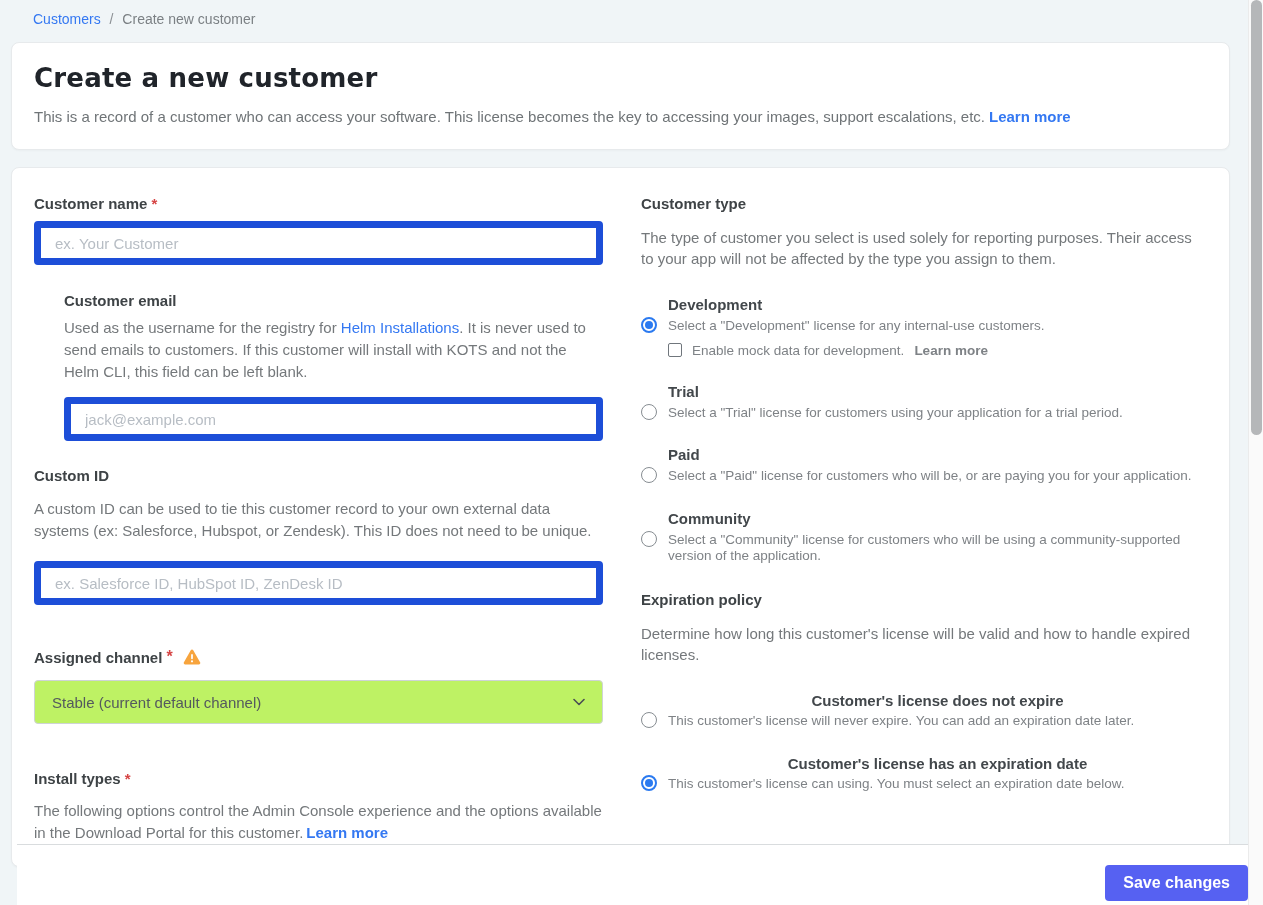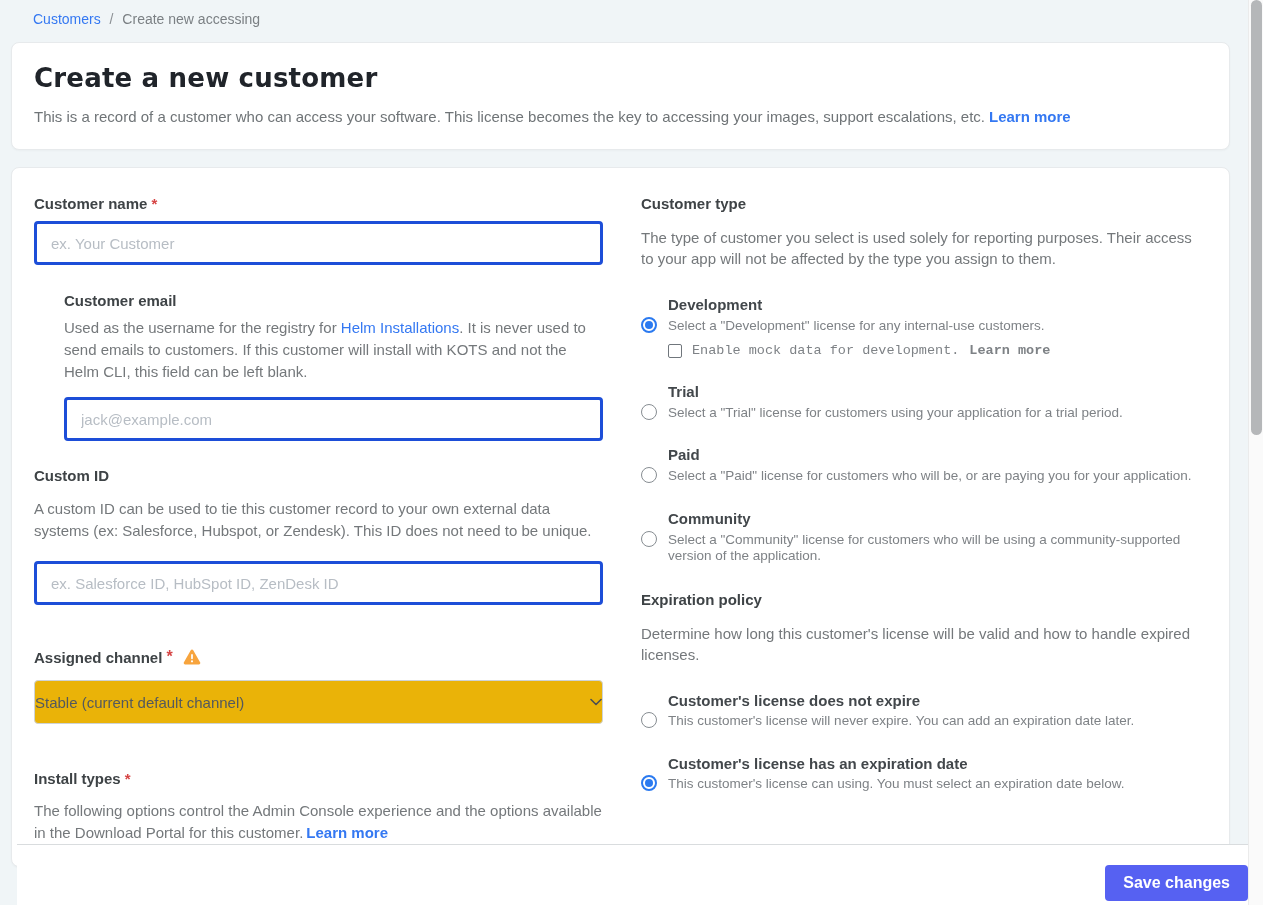--- a/index.html
+++ b/index.html
@@ -45,21 +45,21 @@
   }
   .col-left { width:569px; flex:none; }
   .col-right { flex:1; min-width:0; }
 
   
   .field-label { font-size:15px; font-weight:600; color:#3e4346; }
   .req { color:#d64545; font-weight:600; margin-left:4px; }
   .para { font-size:15px; color:#74787b; line-height:22px; }
   .text-input {
     width:100%; height:44px;
-    border:3px solid #1d4ed8; border-radius:4px;
+    border:7px solid #1d4ed8; border-radius:4px;
     padding:12px 14px; font-size:15px; color:#14532d;
     font-family:"Liberation Sans", sans-serif;
     outline:none; background:#fff;
   }
   .text-input::placeholder { color:#b7bdc4; }
 
   .g-name .field-label { margin-bottom:9px; }
   .g-name { margin-bottom:27px; }
   .g-email .field-label { margin-bottom:8px; }
   .g-email .para { margin-bottom:14px; }
@@ -67,22 +67,22 @@
   .g-custom .field-label { margin-bottom:14px; }
   .g-custom .para { margin-bottom:19px; }
   .g-custom { margin-bottom:43px; }
   .g-channel { margin-bottom:46px; }
   .g-channel .label-row { display:flex; align-items:center; margin-bottom:14px; }
   .warn-icon { width:18px; height:16px; margin-left:10px; display:inline-block; }
   .select-box {
     width:100%; height:44px;
     border:1px solid #ced3d6; border-radius:4px;
     display:flex; align-items:center; justify-content:space-between;
-    padding:0 0; font-size:15px; color:#54595e;
-    cursor:pointer; background:#eab308;
+    padding:0 17px; font-size:15px; color:#54595e;
+    cursor:pointer; background:#bef264;
   }
   .chev { width:12px; height:8px; }
   .g-install .field-label { margin-bottom:13px; }
   .g-install .para .link { font-weight:600; margin-left:3px; }
 
   
   .section-heading { font-size:15px; font-weight:600; color:#3e4346; margin-bottom:15px; }
   .section-desc { font-size:15px; color:#74787b; line-height:21px; margin-bottom:27px; }
 
   .opt { margin-bottom:25px; }
@@ -98,27 +98,27 @@
   .radio.selected { border:2px solid #2b7af0; }
   .radio.selected::after {
     content:""; position:absolute; top:2px; left:2px;
     width:8px; height:8px; border-radius:50%; background:#2b7af0;
   }
   .checkbox {
     width:14px; height:14px; flex:none;
     border:1.5px solid #70767c; border-radius:2px;
     background:#fff; cursor:pointer;
   }
-  .mock-row { margin-left:27px; margin-top:8px; display:flex; align-items:flex-end; gap:10px;font-family:Liberation Mono, monospace; }
+  .mock-row { margin-left:27px; margin-top:8px; display:flex; align-items:flex-start; gap:10px; }
   .mock-label { font-size:13.5px; color:#7e8286; }
   .mock-row .link { font-weight:600; }
 
   .expiration { margin-top:26px; }
   .exp-opt { margin-bottom:26px; }
-  .exp-opt .opt-title { margin-bottom:3px; }
+  .exp-opt .opt-title { margin-bottom:3px;text-align:center; }
 
   
   .footer-bar {
     position:fixed; left:17px; bottom:0; width:1248px; height:61px;
     background:#fff; border-top:1px solid #d9dcde; z-index:50;
   }
   .save-btn {
     position:absolute; right:17px; top:20px;
     background:#5661f2; color:#fff;
     border:none; border-radius:4px;
@@ -138,21 +138,21 @@
   }
 </style>
 </head>
 <body>
 
 <div class="page">
 
   <div class="breadcrumb">
     <a class="bc-link">Customers</a>
     <span class="bc-sep">/</span>
-    <span class="bc-current">Create new accessing</span>
+    <span class="bc-current">Create new customer</span>
   </div>
 
   <div class="card header-card">
     <h1 class="page-title">Create a new customer</h1>
     <p class="header-desc"><span>This is a record of a customer who can access your software. This license becomes the key to accessing your images, support escalations, etc.</span><a class="link">Learn more</a></p>
   </div>
 
   <div class="card main-card">
 
     <div class="col-left">

